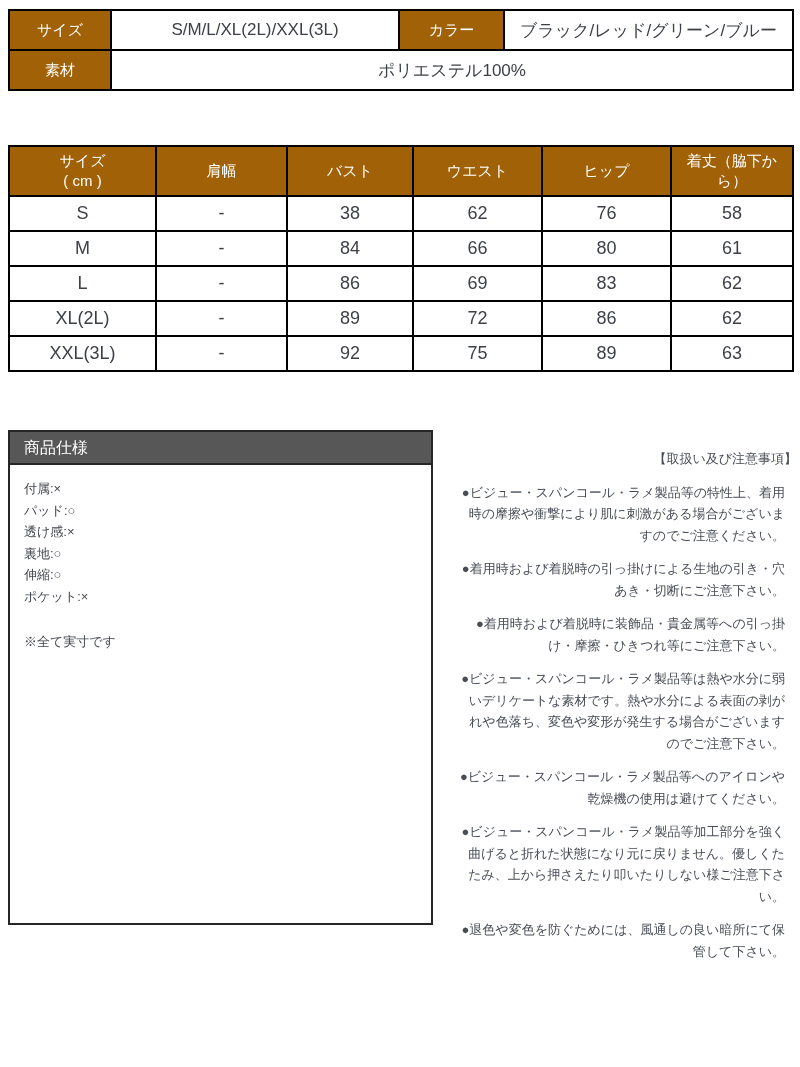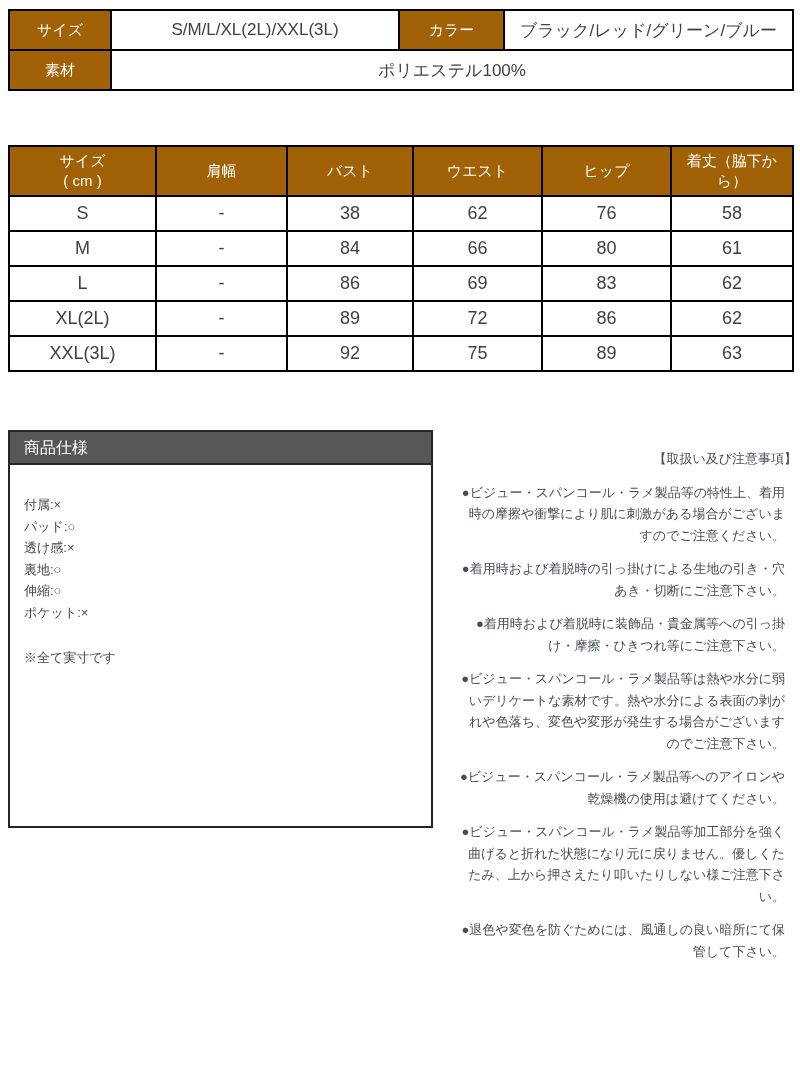--- a/index.html
+++ b/index.html
@@ -23,31 +23,31 @@
   
   .size-table { position: absolute; left: 8px; top: 145px; width: 784px; }
   .size-table thead tr { height: 50px; }
   .size-table tbody tr { height: 35px; }
   .size-table th { font-size: 15px; white-space: pre-line; line-height: 20px; }
   .size-table td { font-size: 18px; color: #3d4147; }
 
   
   .spec-box {
     position: absolute; left: 8px; top: 430px;
-    width: 425px; height: 398px;
+    width: 425px; height: 495px;
     border: 2px solid #262626; box-sizing: border-box;
     background: #ffffff;
   }
   .spec-box-header {
     background: #575757; color: #ffffff;
     height: 31px; line-height: 31px;
     padding-left: 14px; font-size: 16px;
     border-bottom: 2px solid #262626;
   }
-  .spec-box-body { padding: 13px 14px; font-size: 13px; line-height: 21.5px; margin-top: 16px; }
+  .spec-box-body { padding: 13px 14px; font-size: 13px; line-height: 21.5px; }
   .spec-item { margin: 0; }
   .spec-note { margin: 24px 0 0 0; }
 
   
   .care-notes {
     position: absolute; left: 445px; top: 448px; width: 352px;
     font-size: 13px; line-height: 21.5px; color: #474c55; text-align: right;
   }
   .care-title { margin: 0; }
   .care-item { margin: 12px; }

